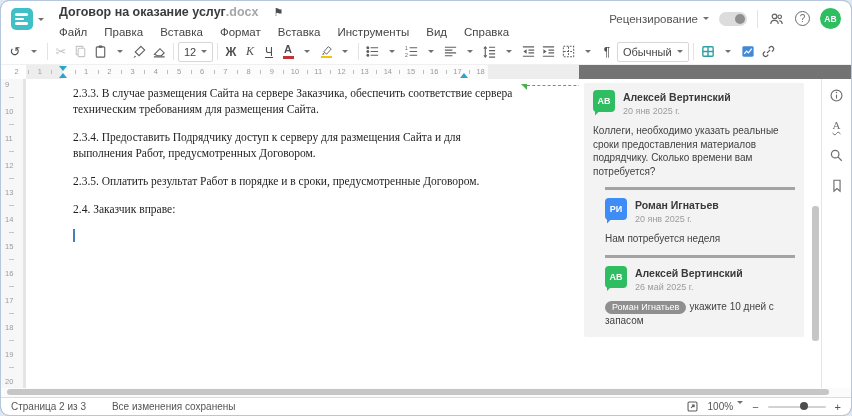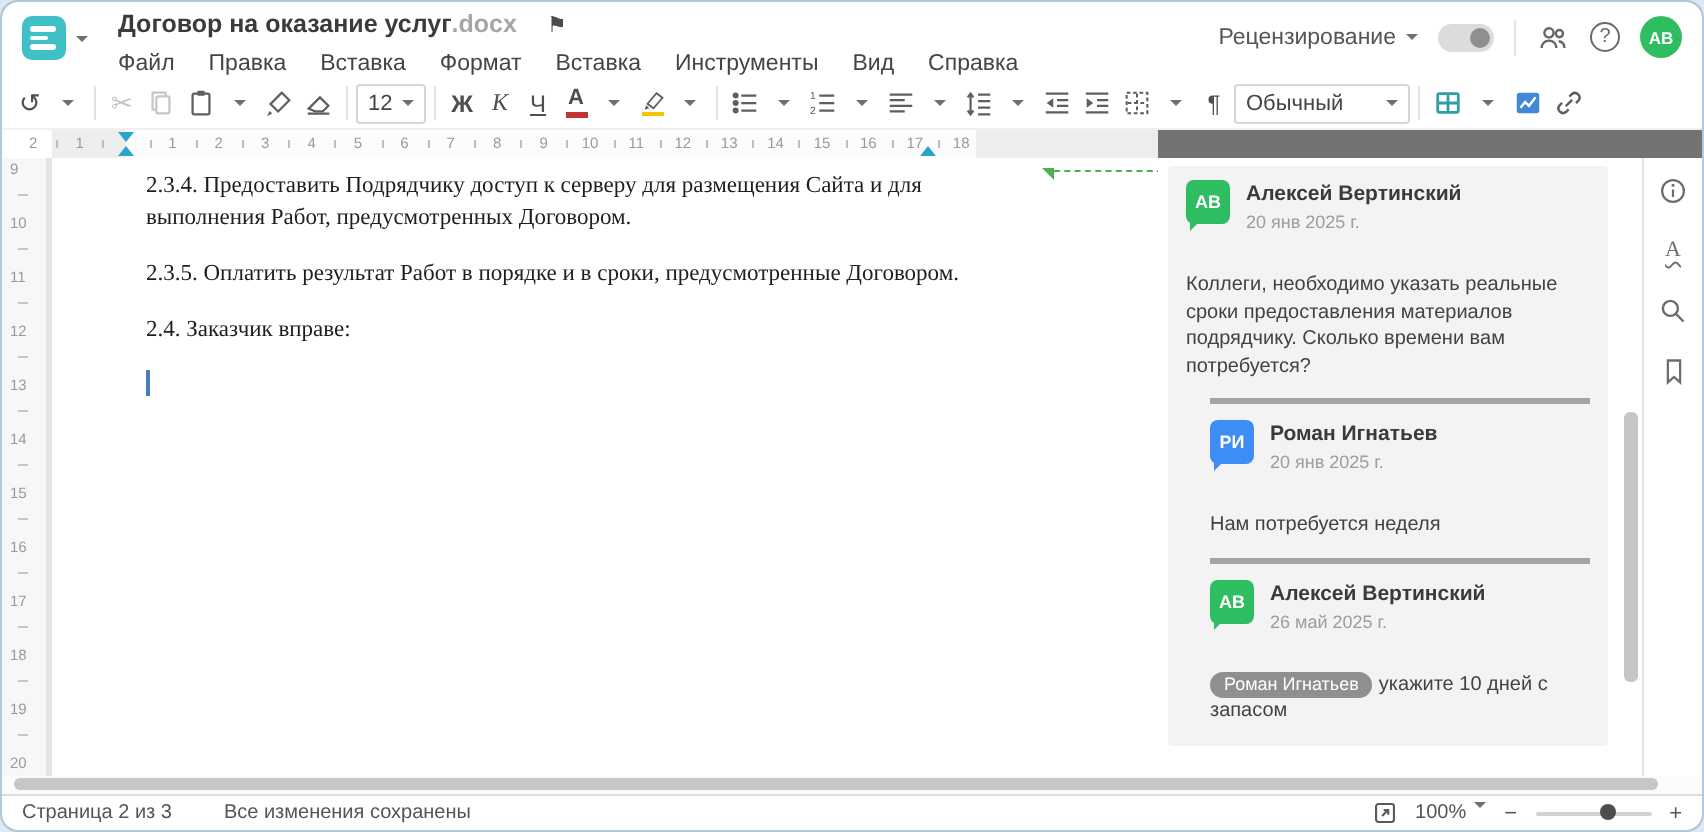--- a/index.html
+++ b/index.html
@@ -33,21 +33,21 @@
 
   
   .toolbar{position:absolute;top:38px;left:0;right:0;height:26px;background:#fff;display:flex;align-items:center;
         padding:0 5px;gap:1px;font-size:11px;color:#4f4f4f;overflow:hidden;border-bottom:1px solid #f0f0f0}
   .tbtn{height:20px;min-width:18px;display:flex;align-items:center;justify-content:center;border-radius:2px;padding:0 2px;cursor:pointer;position:relative}
   .tbtn.disabled{opacity:.35;cursor:default}
   .glyph{font-size:13px;line-height:1}
   .sep{width:1px;height:17px;background:#e3e3e3;margin:0 3px;flex:0 0 auto}
   .selbox{height:20px;border:1px solid #d6d6d6;border-radius:2px;display:flex;align-items:center;gap:5px;
         padding:0 5px;color:#444;cursor:pointer;flex:0 0 auto;justify-content:space-between}
-  .fontbox{width:79px}.sizebox{width:35px}.stylebox{width:88px}
+  .fontbox{width:79px}.sizebox{width:35px}.stylebox{width:72px}
   .bolded{font-weight:bold;font-size:12px}.italics{font-style:italic;font-size:12px;font-family:"Liberation Serif",serif}
   .underl{text-decoration:underline;font-size:12px}
   .colorbtn{display:flex;flex-direction:column;align-items:center;line-height:1}
   .colorbtn .bar{width:11px;height:2.6px;margin-top:1px}
   svg.icn{display:block}
 
   
   .ruler-h{position:absolute;top:64px;left:0;width:578px;height:14px;background:#fff}
   .rh-strip{position:absolute;left:25px;right:0;top:0;bottom:0;background:#ededed}
   .rh-white{position:absolute;left:62px;width:425px;top:0;bottom:0;background:#fcfcfc}
@@ -74,21 +74,21 @@
 
   
   .comments{position:absolute;left:578px;width:230px;top:0;bottom:0;background:#fff}
   .card{margin:4px 5px;background:#f3f3f3;border-radius:2px;padding:7px 9px 10px;cursor:pointer}
   .c-head{display:flex;gap:8px;align-items:flex-start}
   .avatar{width:22px;height:22px;border-radius:4px;position:relative;color:#fff;font-size:9px;font-weight:bold;
         display:flex;align-items:center;justify-content:center;flex:0 0 auto}
   .avatar .tail{position:absolute;left:2px;bottom:-3.5px;width:7px;height:7px;clip-path:polygon(0 0,100% 0,0 100%)}
   .c-name{font-size:10.5px;font-weight:bold;color:#3a3a3a;line-height:12px;padding-top:1px}
   .c-date{font-size:9px;color:#9c9c9c;margin-top:3px}
-  .c-body{font-size:10px;color:#424242;line-height:13.5px;margin-top:20px}
+  .c-body{font-size:10px;color:#424242;line-height:13.5px;margin-top:8px}
   .reply{margin-top:9px;padding-top:8px;border-top:3px solid #a3a3a3;margin-left:12px}
   .pill{display:inline-block;background:#8f8f8f;color:#fff;border-radius:8px;padding:0 7px;font-size:9px;line-height:13px;margin-right:3px}
 
   
   .vscroll{position:absolute;left:808px;width:14px;top:0;bottom:0;background:#fff}
   .vthumb{position:absolute;left:3px;width:7px;top:127px;height:135px;background:#c6c6c6;border-radius:3px;cursor:grab}
   .side{position:absolute;right:0;width:30px;top:0;bottom:0;background:#fff;border-left:1px solid #e5e5e5;
         display:flex;flex-direction:column;align-items:center;padding-top:8px;gap:14px;color:#6d6d6d}
   .side .sicon{cursor:pointer;display:flex;align-items:center;justify-content:center;width:16px;height:16px}
   .spell{font-size:11px;text-decoration:underline wavy #6d6d6d 1px;text-underline-offset:2px;font-family:"Liberation Serif",serif}
@@ -409,20 +409,21 @@
         <span class="rv-num" style="top: 244px;">18</span>
         <span class="rv-tick" style="top: 261px;"></span>
         <span class="rv-num" style="top: 271px;">19</span>
         <span class="rv-tick" style="top: 288px;"></span>
         <span class="rv-num" style="top: 298px;">20</span>
         <span class="rv-tick" style="top: 315px;"></span>
       </div>
 
     <div class="page">
       <div class="doc-text" id="docText">
+          <div class="para"><span>2.3.3. В случае размещения Сайта на сервере Заказчика, обеспечить соответствие сервера техническим требованиям для размещения Сайта.</span></div>
           <div class="para"><span>2.3.4. Предоставить Подрядчику доступ к серверу для размещения Сайта и для выполнения Работ, предусмотренных Договором.</span></div>
           <div class="para"><span>2.3.5. Оплатить результат Работ в порядке и в сроки, предусмотренные Договором.</span></div>
           <div class="para gap-before"><span>2.4. Заказчик вправе:</span></div>
           <div class="txt-cursor"></div>
         </div>
       <span class="anchor-arrow"></span>
       <span class="anchor-dash"></span>
       <span class="anchor-vline"></span>
     </div>
 

